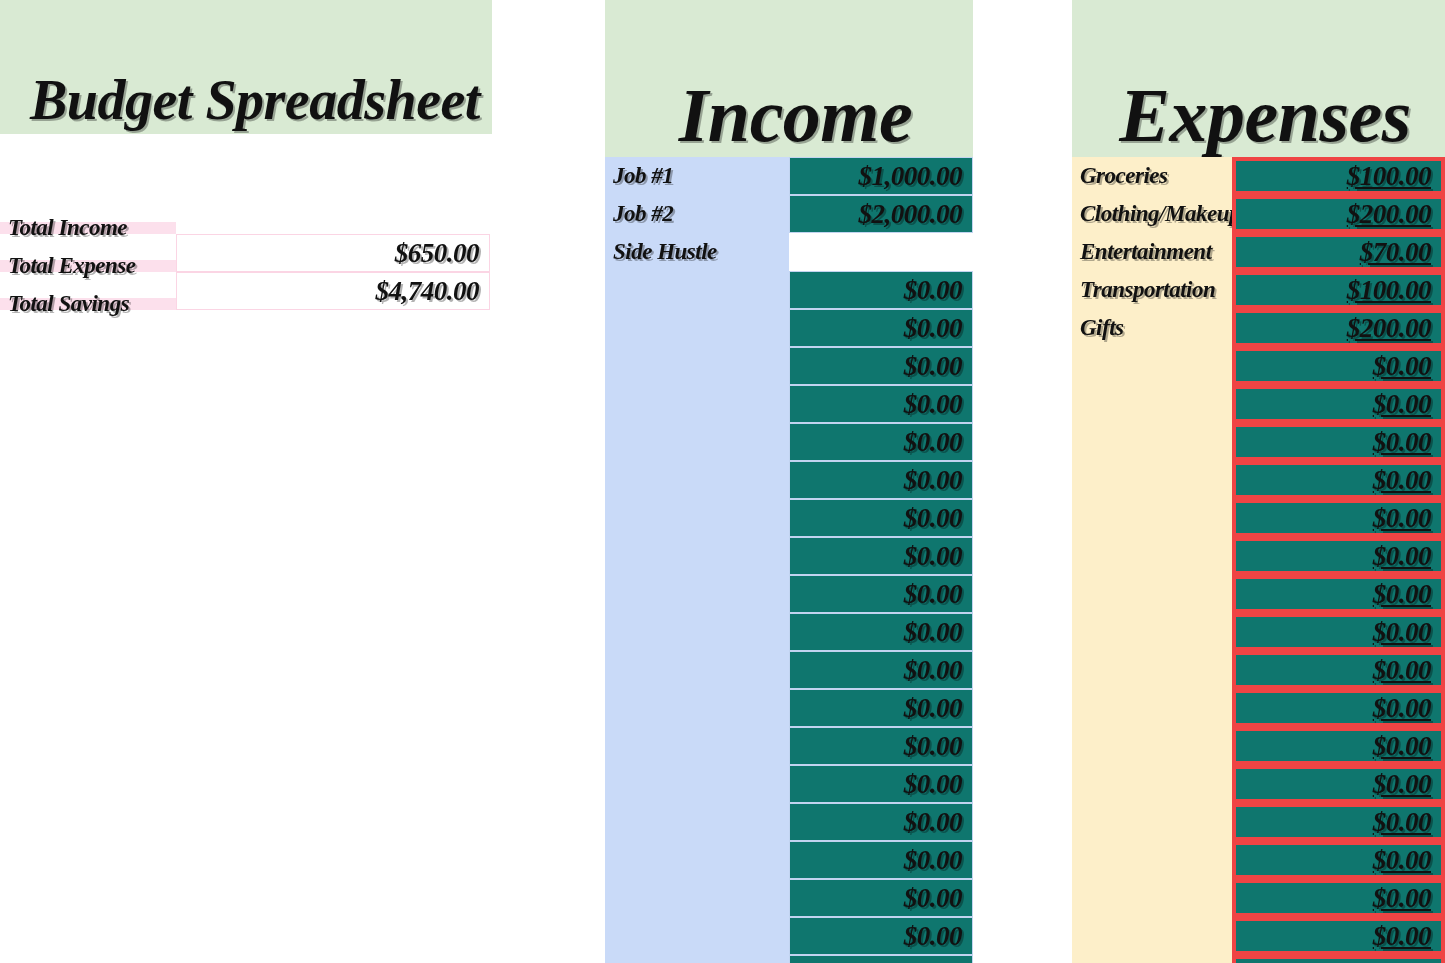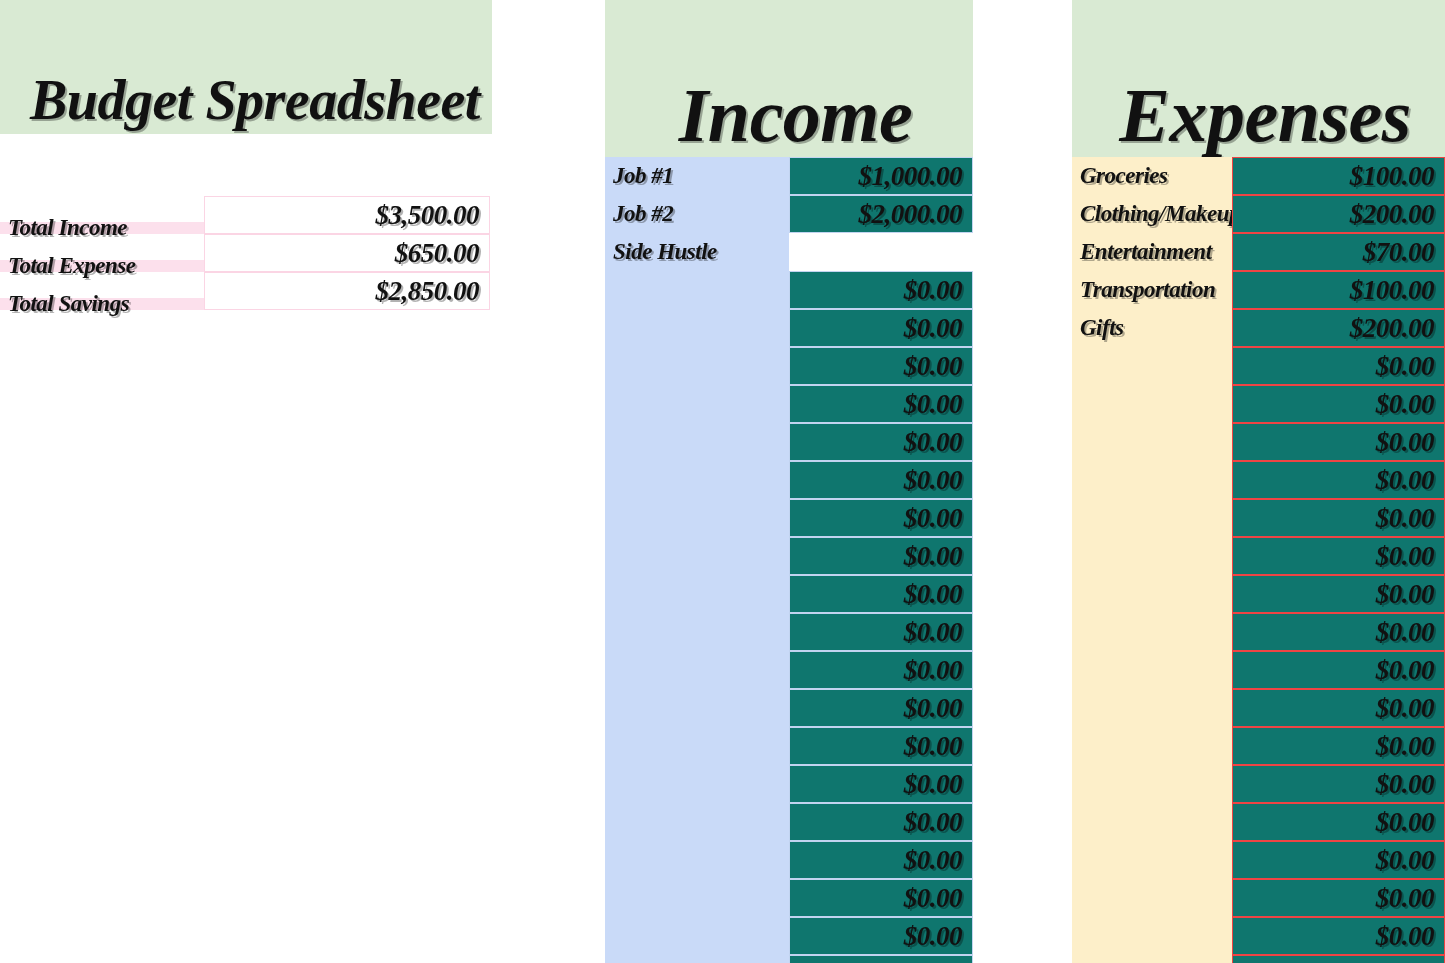--- a/index.html
+++ b/index.html
@@ -35,21 +35,21 @@
   }
   #budget-title { font-size:56px; line-height:1.0; }
 
   #summary-table {
     position:absolute;
     left:0; top:196px;
     width:490px;
   }
   .sum-row { display:flex; height:38px; }
   .sum-label {
-    width:204px;
+    width:176px;
     background:#fce0ec;
     display:flex;
     align-items:center;
     padding-left:8px;
     font-size:23px;
     margin-top:26px;
   }
   .sum-value {
     flex:1;
     background:#ffffff;
@@ -92,45 +92,44 @@
     padding-right:10px;
     font-size:27px;
   }
 
   
   #income-panel .entry-label { width:184px; background:#c9daf8; }
   #income-panel .entry-value { border:1px solid #c2d4f0; }
 
   
   #expenses-panel .entry-label { width:160px; background:#fdefc9; }
-  #expenses-panel .entry-value { border:1px solid #ef4444; }
+  #expenses-panel .entry-value { border:4px solid #ef4444;text-decoration:underline; }
 </style>
 </head>
 <body>
 
 <div class="page">
 
   <div id="left-panel">
 
     <div id="budget-header-band">
       <div class="script" id="budget-title">Budget Spreadsheet</div>
     </div>
 
     <div id="summary-table">
         <div class="sum-row">
           <div class="sum-label script">Total Income</div>
-          <div class="sum-value script">$3,500.00</div>
         </div>
         <div class="sum-row">
           <div class="sum-label script">Total Expense</div>
           <div class="sum-value script">$650.00</div>
         </div>
         <div class="sum-row">
           <div class="sum-label script">Total Savings</div>
-          <div class="sum-value script">$2,850.00</div>
+          <div class="sum-value script">$4,740.00</div>
         </div>
       </div>
   </div>
 
   <div id="income-panel">
     <div class="col-header-band">
       <div class="script col-header-title">Income</div>
     </div>
     <div class="entry-table" id="income-table">
         <div class="entry-row">

